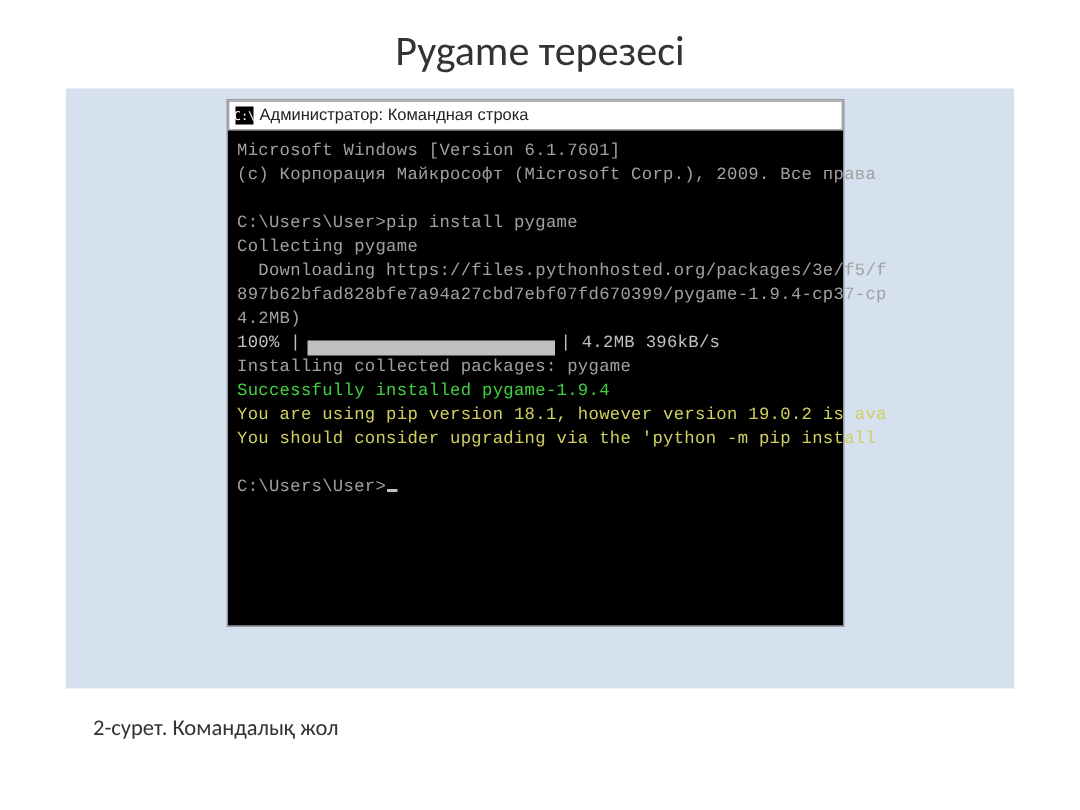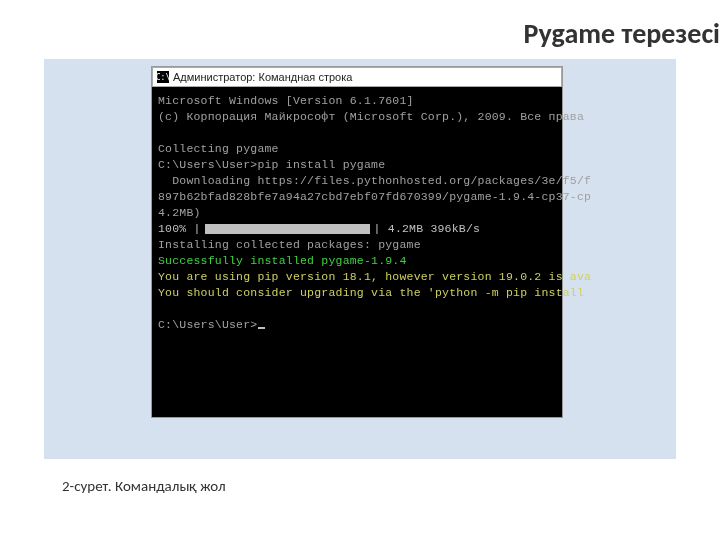--- a/index.html
+++ b/index.html
@@ -8,25 +8,25 @@
       box-sizing: border-box;
     }
     body {
       width: 720px;
       height: 540px;
       background: #ffffff;
       font-family: Calibri, Arial, sans-serif;
       position: relative;
     }
     .slide-title {
-      text-align: right;
+      text-align: center;
       font-size: 28px;
       color: #333;
       padding: 16px 0 8px 0;
-      font-weight: bold;
+      font-weight: normal;
     }
     .screenshot-container {
       background: #d5e1ee;
       margin: 0 44px;
       padding: 0;
       position: relative;
       height: 400px;
     }
     .cmd-window {
       position: absolute;
@@ -71,21 +71,21 @@
     }
     .ln {
       white-space: pre;
       color: #c0c0c0;
     }
     .ln.gray { color: #a0a0a0; }
     .ln.green { color: #3fd23f; }
     .ln.yellow { color: #cfcf60; }
     .progress-line {
       display: flex;
-      align-items: center;
+      align-items: flex-end;
       color: #c0c0c0;
       height: 16px;
     }
     .progress-bar {
       background: #c0c0c0;
       height: 10px;
       width: 165px;
       display: inline-block;
       margin: 0 4px;
     }
@@ -113,22 +113,22 @@
 
     <div class="titlebar">
       <span class="titlebar-icon">C:\</span>
       <span class="titlebar-text">Администратор: Командная строка</span>
     </div>
 
     <div class="console">
       <div class="ln gray">Microsoft Windows [Version 6.1.7601]</div>
       <div class="ln gray">(c) Корпорация Майкрософт (Microsoft Corp.), 2009. Все права</div>
       <div class="ln"> </div>
+      <div class="ln gray">C:\Users\User&gt;pip install pygame</div>
       <div class="ln gray">Collecting pygame</div>
-      <div class="ln gray">C:\Users\User&gt;pip install pygame</div>
       <div class="ln gray">  Downloading https://files.pythonhosted.org/packages/3e/f5/f</div>
       <div class="ln gray">897b62bfad828bfe7a94a27cbd7ebf07fd670399/pygame-1.9.4-cp37-cp</div>
       <div class="ln gray">4.2MB)</div>
       <div class="progress-line">
         <span>   100% |</span>
         <span class="progress-bar"></span>
         <span>| 4.2MB 396kB/s</span>
       </div>
       <div class="ln gray">Installing collected packages: pygame</div>
       <div class="ln green">Successfully installed pygame-1.9.4</div>

